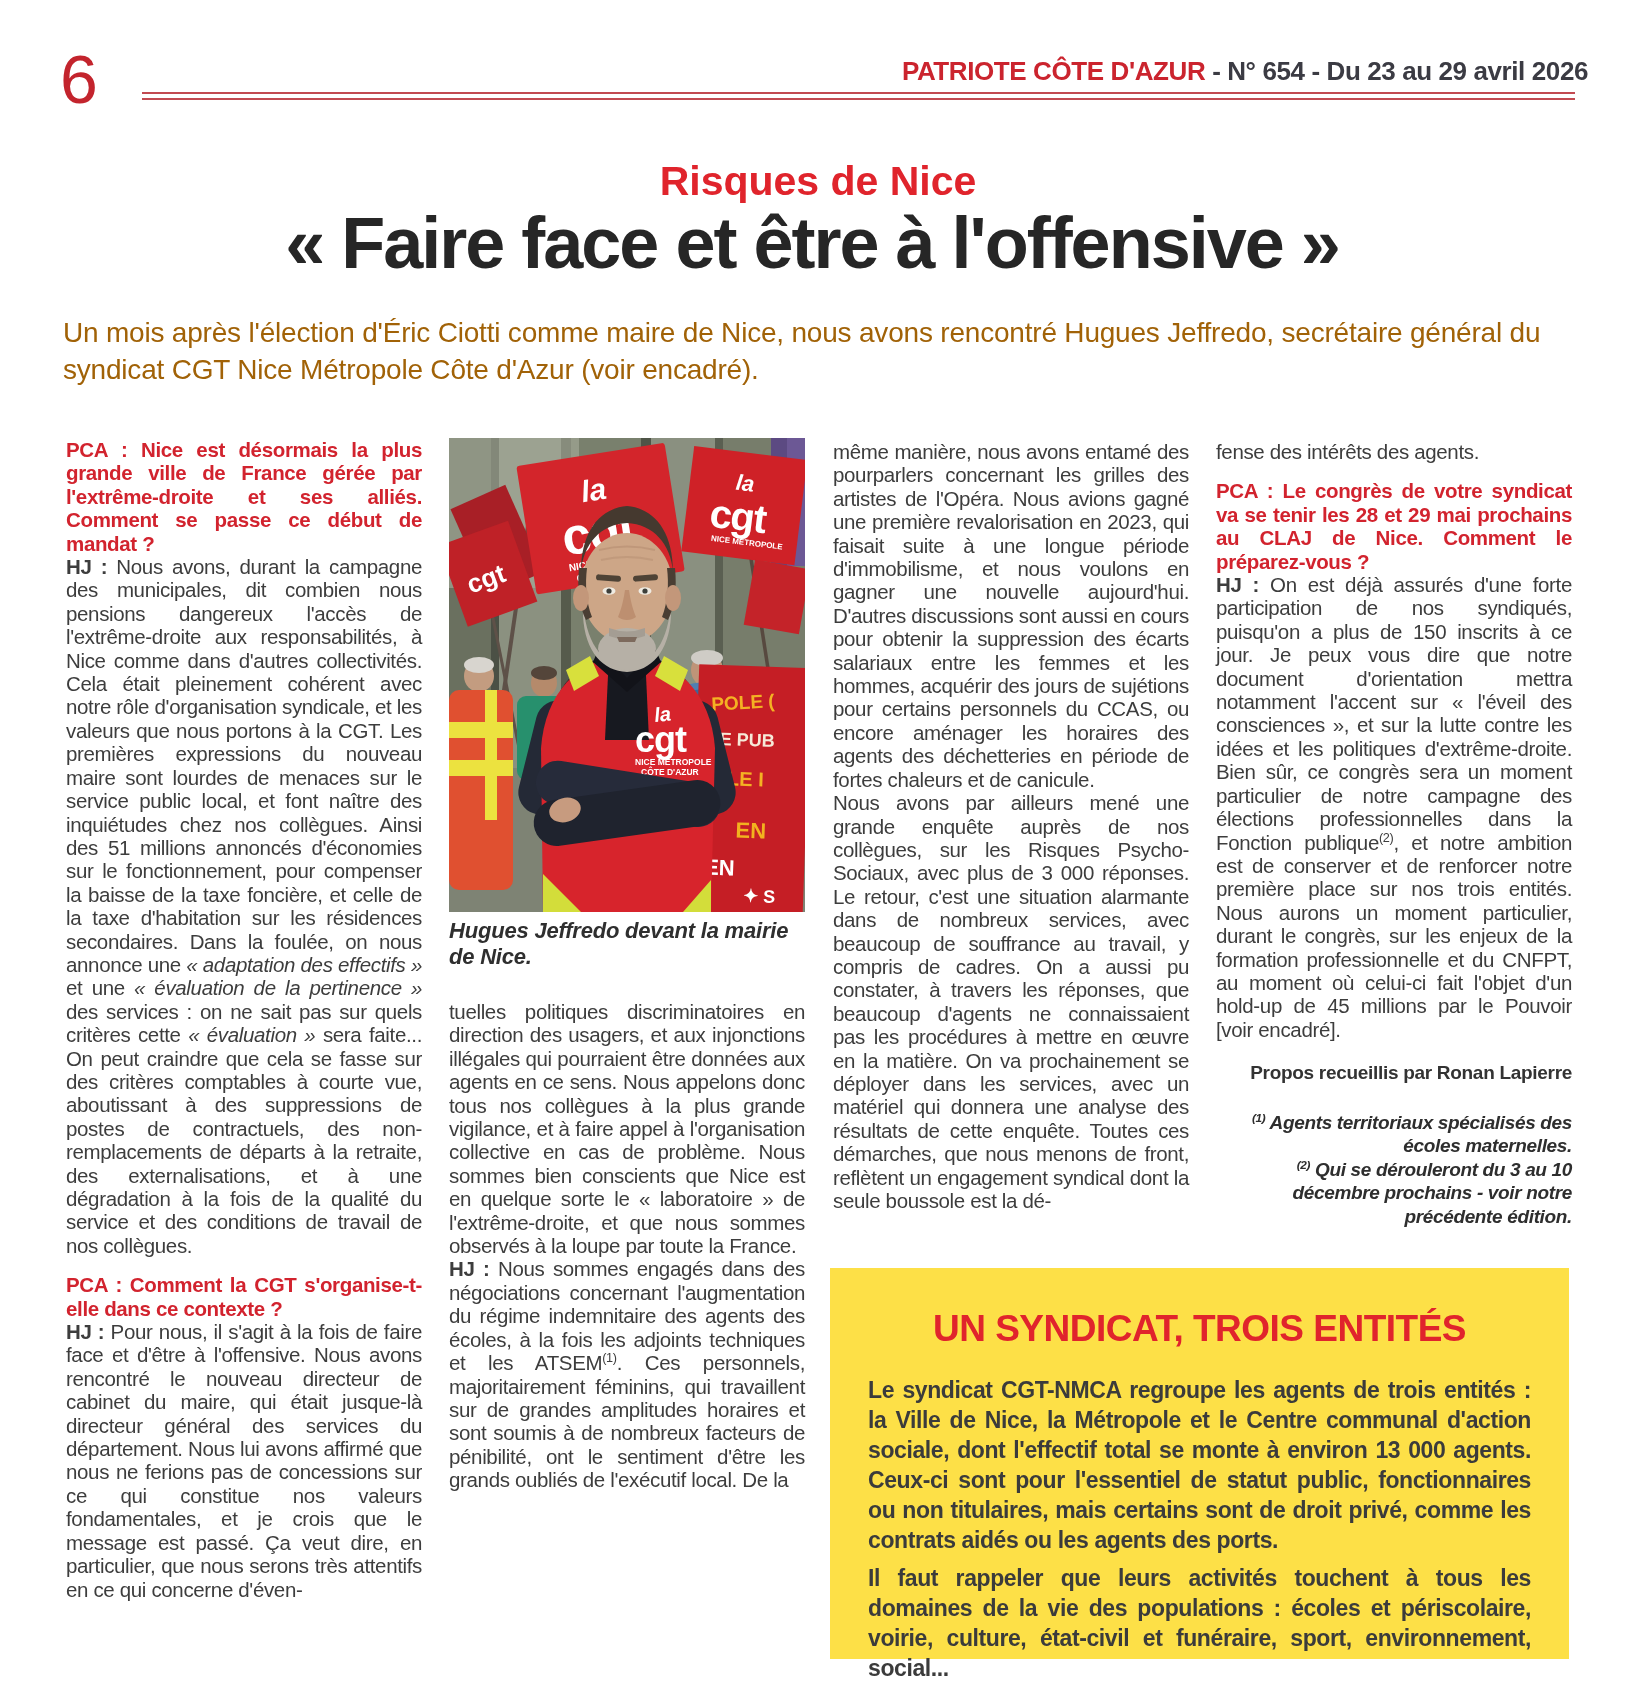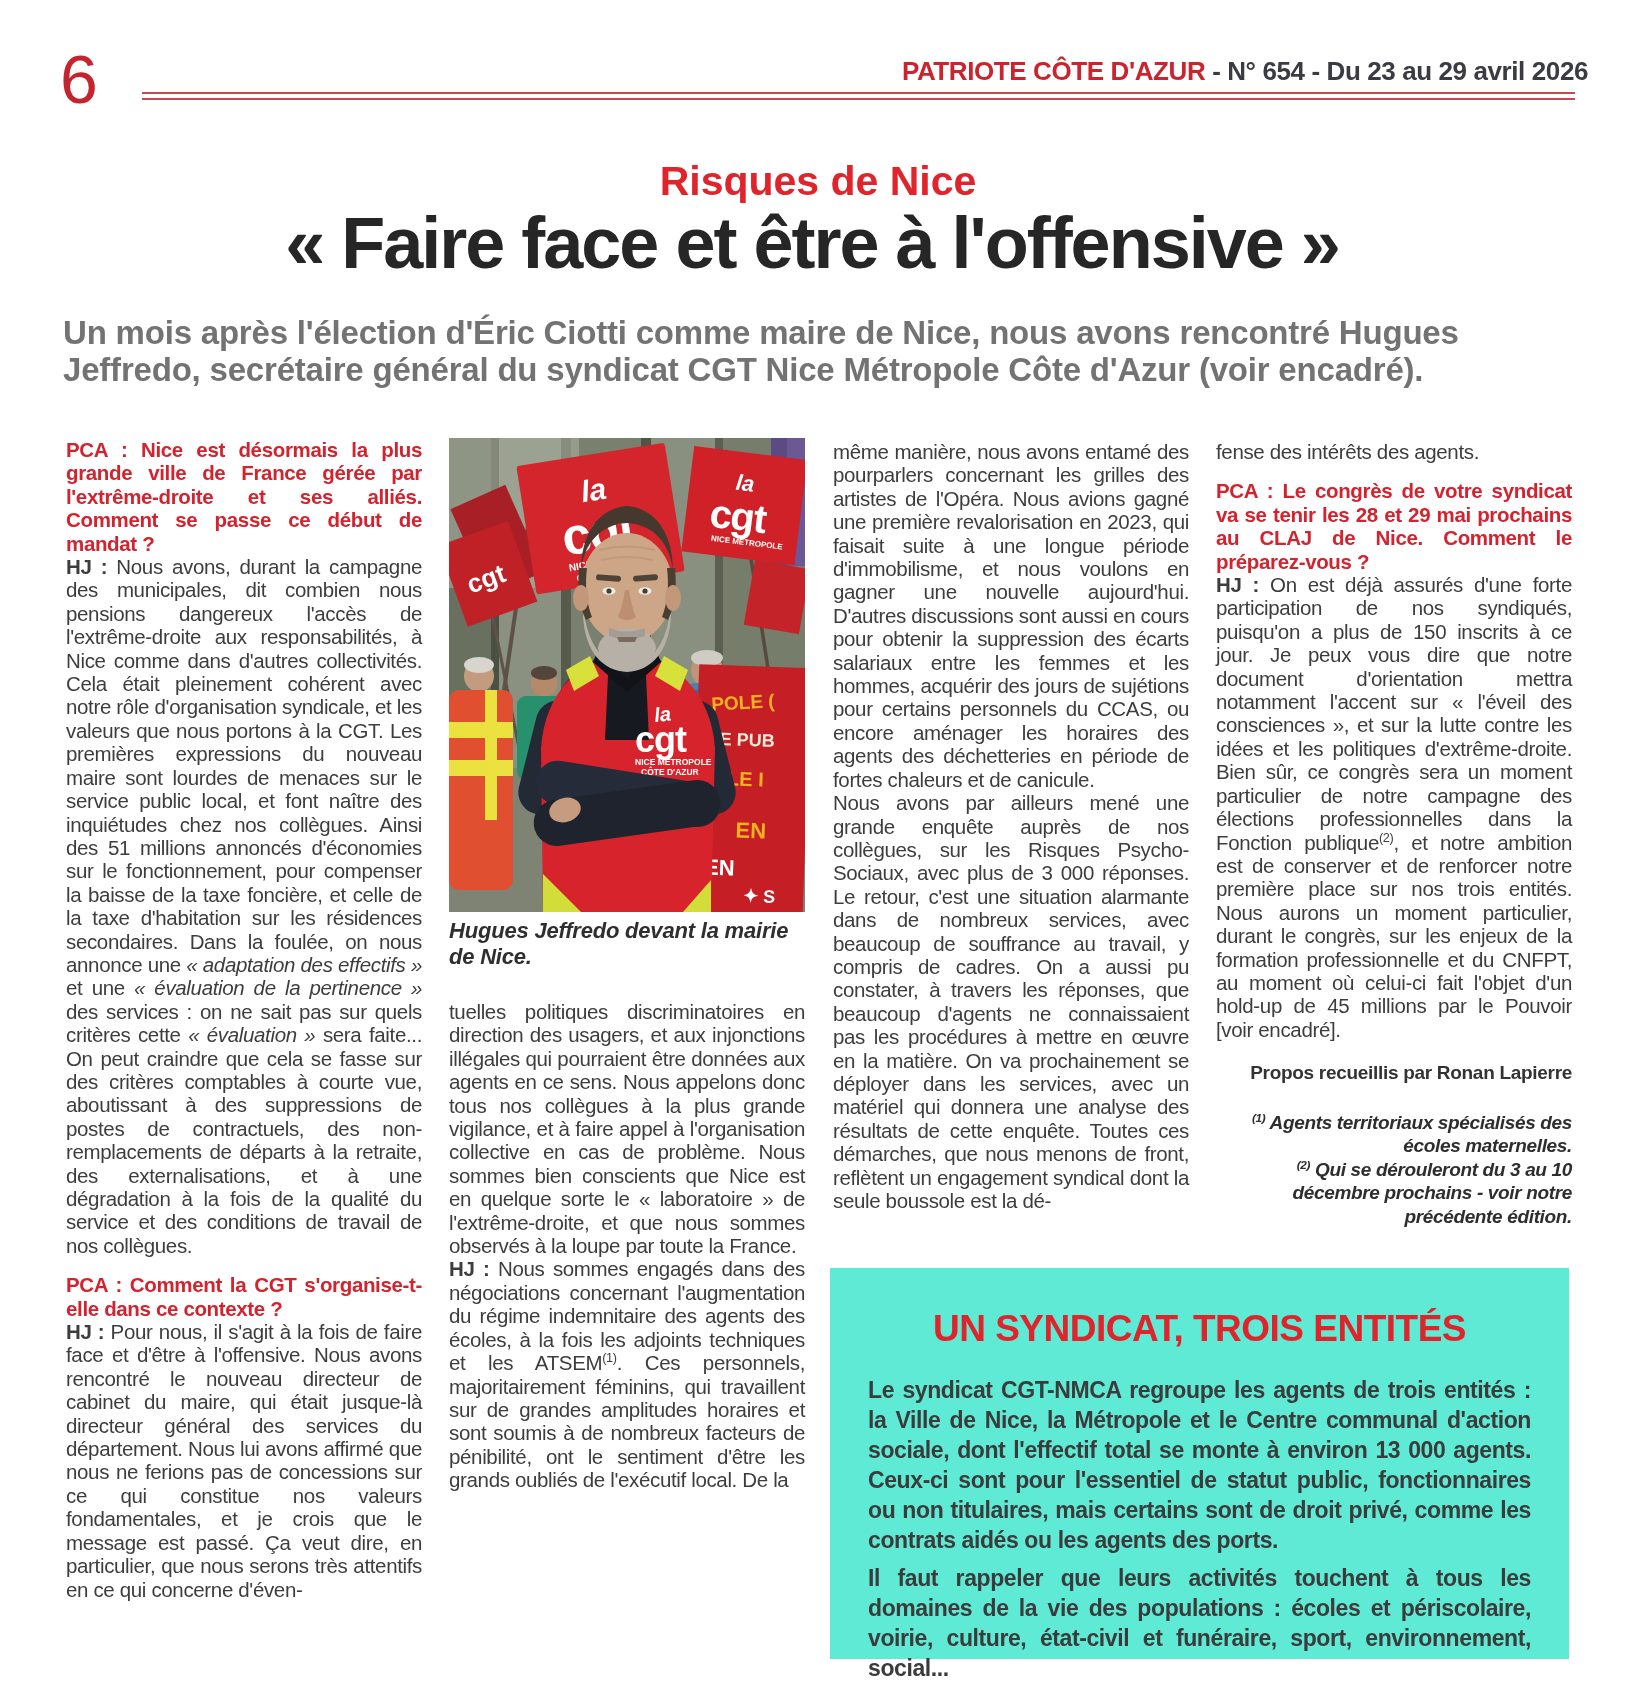--- a/index.html
+++ b/index.html
@@ -9,40 +9,40 @@
   }
   
   .pagenum { position:absolute; left:60px; top:40px; font-size:68px; font-weight:400; color:#c3242d; }
   .masthead { position:absolute; right:48px; top:56px; font-size:26px; font-weight:700; letter-spacing:-0.4px; color:#3b3b43; white-space:nowrap; }
   .masthead .red { color:#cb242e; }
   .rules { position:absolute; left:142px; top:92px; width:1433px; height:4px;
            border-top:2px solid #c24a51; border-bottom:2px solid #c24a51; }
   
   .kicker { position:absolute; left:0; right:0; top:158px; text-align:center; font-size:41px; font-weight:700; color:#e0242c; }
   .headline { position:absolute; left:0; right:12px; top:202px; text-align:center; font-size:72px; font-weight:700; letter-spacing:-2px; color:#262626; }
-  .lede { position:absolute; left:63px; top:314px; width:1482px; font-size:33px; line-height:37px; color:#737373; letter-spacing:-0.2px;font-weight:bold; }
+  .lede { position:absolute; left:63px; top:314px; width:1482px; font-size:28px; line-height:37px; color:#a16207; letter-spacing:-0.2px; }
   
   .col { position:absolute; width:356px; font-size:20.5px; line-height:23.4px; letter-spacing:-0.35px; text-align:justify; color:#3d3d3d; }
   .col p { margin:0; }
   .q { color:#d2232e; font-weight:700; }
   .mt { margin-top:16px !important; }
   .hj { font-weight:700; }
   sup { font-size:0.62em; line-height:0; vertical-align:super; }
   .col1 { left:66px;  top:438px; }
   .col2t{ left:449px; top:1000px; }
   .col3 { left:833px; top:440px; }
   .col4 { left:1216px; top:440px; }
   .byline { text-align:right; font-weight:700; font-size:19px; margin-top:20px !important; letter-spacing:-0.3px; color:#333; }
   .footnotes { margin-top:26px !important; font-style:italic; font-weight:700; font-size:19px; line-height:23.5px; text-align:right; color:#2e2e2e; }
   
   .photo { position:absolute; left:449px; top:438px; width:356px; height:474px; display:block; }
   .photo text { font-family:"Liberation Sans", sans-serif; }
   .caption { position:absolute; left:449px; top:918px; width:356px; font-style:italic; font-weight:700; font-size:22px; letter-spacing:-0.2px; color:#2f2f2f; }
   
-  .box { position:absolute; left:830px; top:1268px; width:739px; height:391px; background:#5eead4; }
+  .box { position:absolute; left:830px; top:1268px; width:739px; height:391px; background:#fde047; }
   .box-title { margin:40px 30px 0; text-align:center; font-size:37px; font-weight:700; letter-spacing:-0.5px; color:#e0242c; }
   .box-body { margin:25px 30px 0; font-size:23px; font-weight:700; line-height:30px; letter-spacing:-0.4px; color:#3b3b3b; text-align:justify; }
   .box-body p { margin:8px; }
 </style>
 </head>
 <body>
 
 <div class="page">
 
   <div class="pagenum">6</div>

